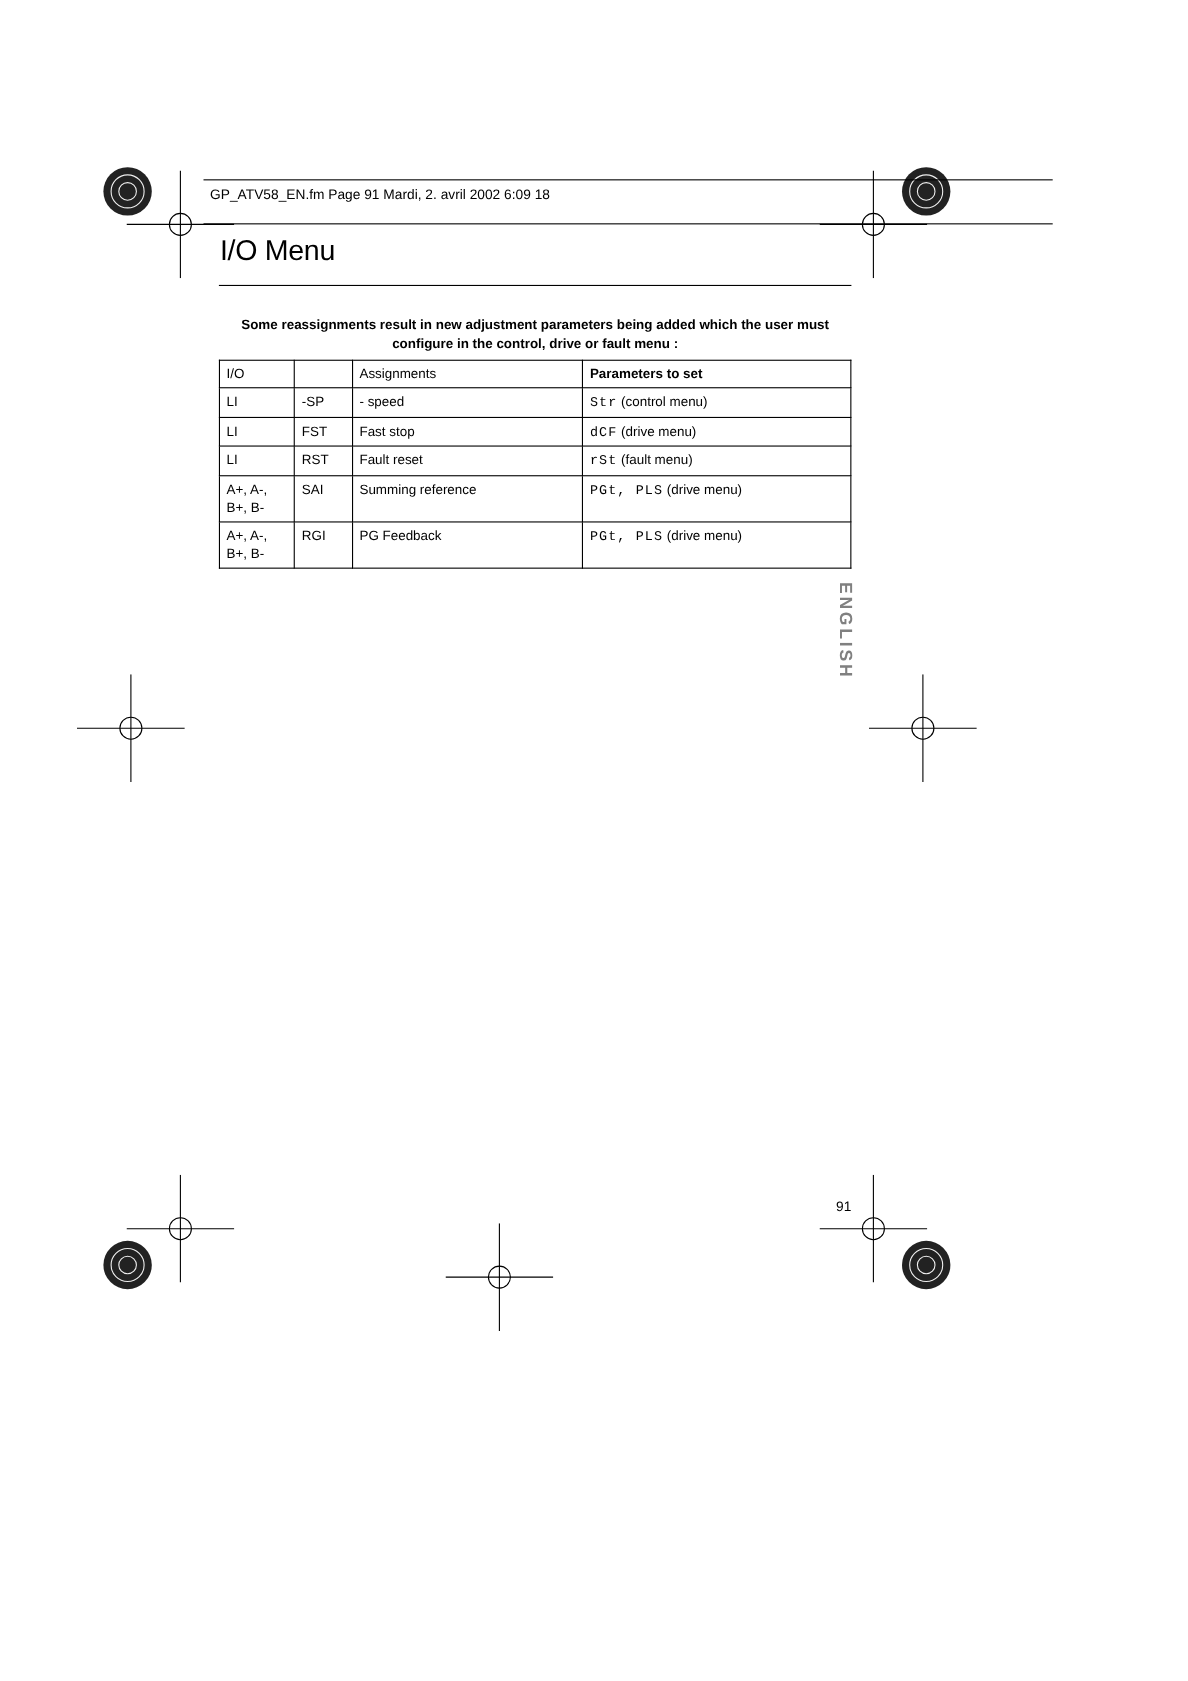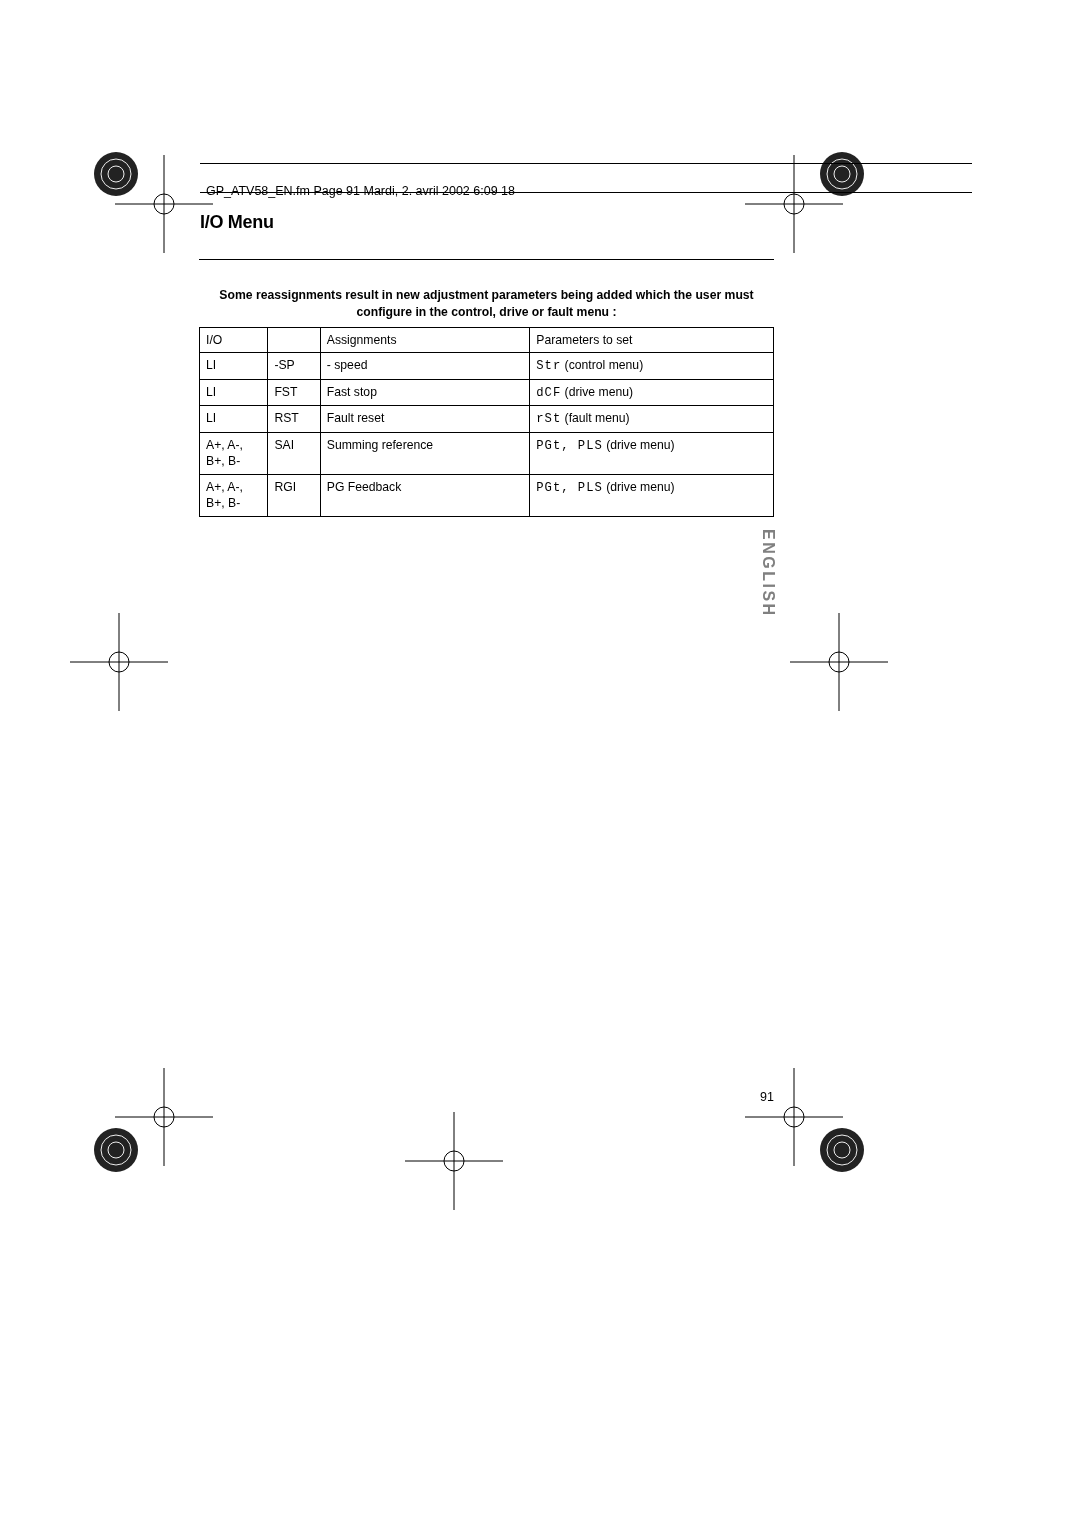--- a/index.html
+++ b/index.html
@@ -20,35 +20,35 @@
   .reg-mark svg { width: 98px; height: 98px; display: block; }
   .corner-block {
     position: absolute;
     width: 48px;
     height: 48px;
     pointer-events: none;
   }
   .corner-block svg { width: 48px; height: 48px; display: block; }
   .header-line {
     position: absolute;
-    left: 200px;
+    left: 185px;
     top: 163px;
     width: 772px;
-    height: 30px;
+    height: 41px;
     border-top: 1px solid #000;
     border-bottom: 1px solid #000;
-    padding: 20px 6px 0 6px;
+    padding: 6px 6px 0 6px;
     font-size: 12.5px;
   }
   .page-title {
     position: absolute;
     left: 200px;
     top: 212px;
-    font-size: 18px;
-    font-weight: bold;
+    font-size: 26px;
+    font-weight: normal;
     letter-spacing: -0.3px;
   }
   .title-rule {
     position: absolute;
     left: 199px;
     top: 259px;
     width: 575px;
     border-top: 1.2px solid #000;
   }
   .intro {
@@ -71,21 +71,21 @@
   }
   table.iotable td {
     border: 1px solid #000;
     padding: 4px 6px 4px 6px;
     vertical-align: top;
     line-height: 1.35;
   }
   .col-io  { width: 64px; }
   .col-cd  { width: 49px; }
   .col-asg { width: 196px; }
-  .col-par { width: 228px; }
+  .col-par { width: 228px; font-weight: bold; }
   .seg { font-family: 'Courier New', monospace; font-weight: normal; letter-spacing: 1px; }
   .lang-tab {
     position: absolute;
     right: 303px;
     top: 529px;
     writing-mode: vertical-rl;
     text-orientation: mixed;
     font-size: 16px;
     font-weight: 900;
     letter-spacing: 2.5px;

